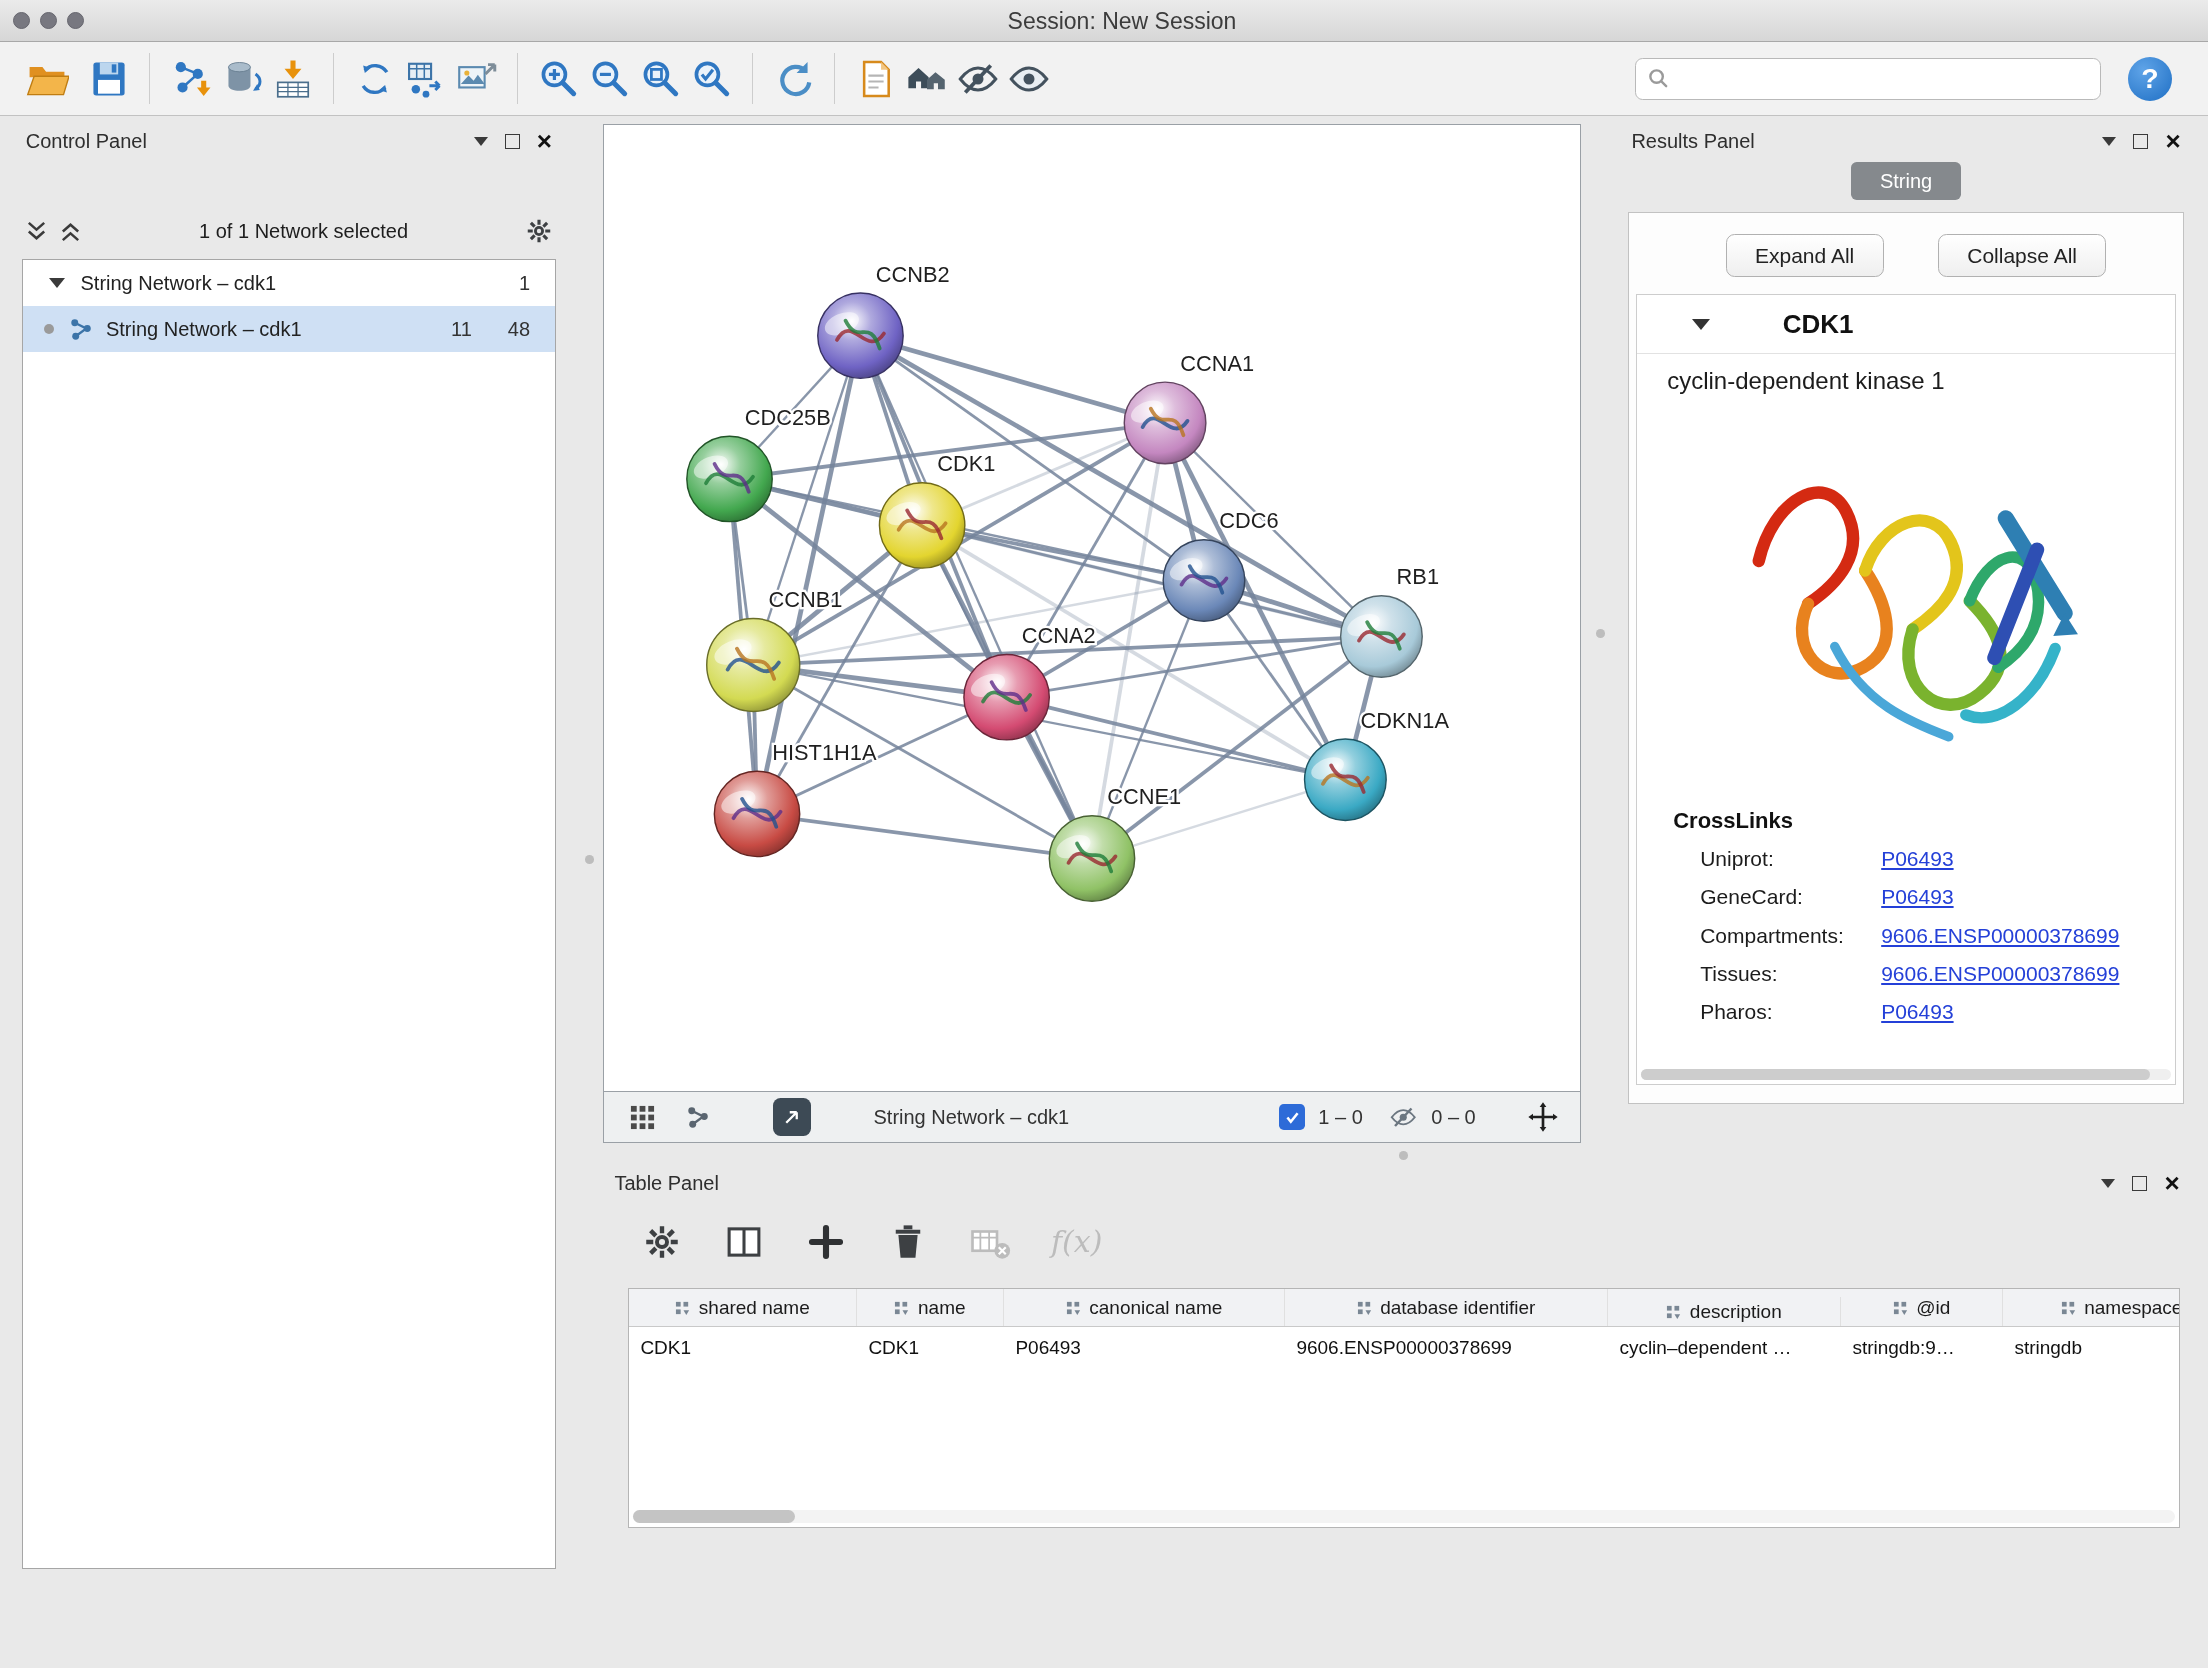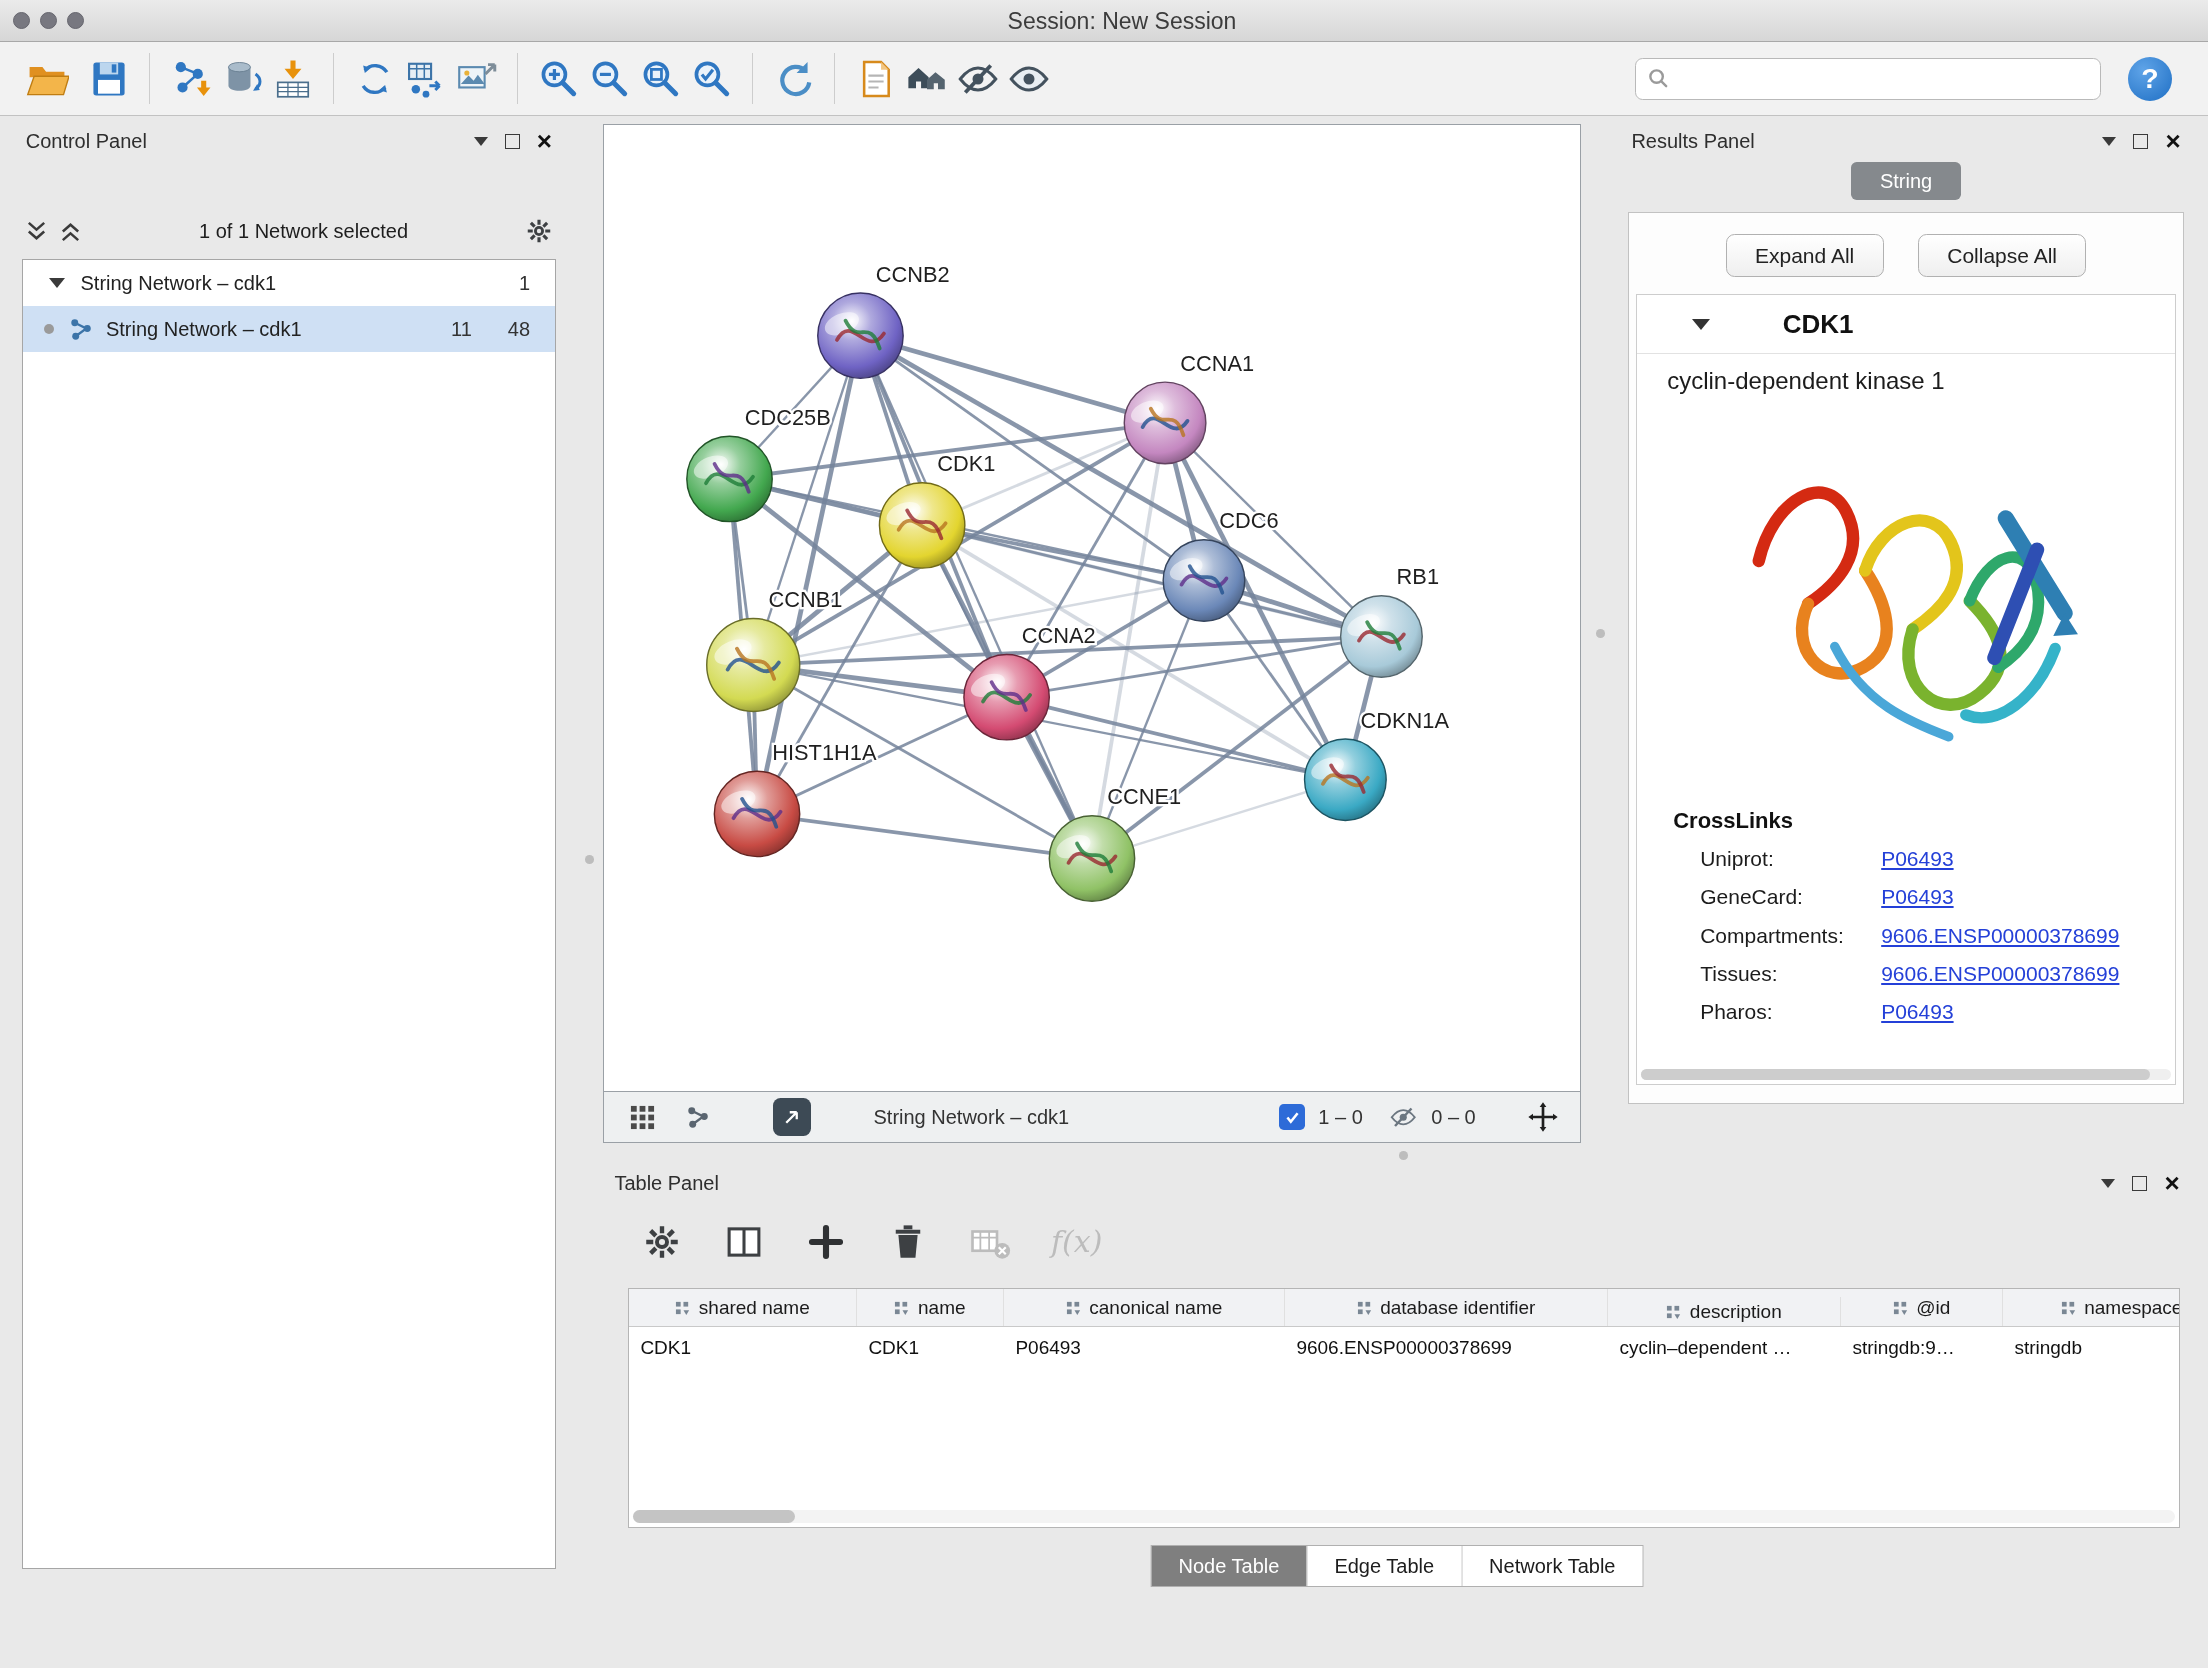--- a/index.html
+++ b/index.html
@@ -76,21 +76,21 @@
   .nt-check { width:26px; height:26px; border-radius:4.8px; background:#2d6bd8;
     display:flex; align-items:center; justify-content:center; }
   
   .results-panel { position:absolute; left:1620px; top:124px; width:572px; height:989px; }
   .rp-tabrow { position:absolute; left:0; right:0; top:38px; display:flex; justify-content:center; }
   .rp-tab { background:#85898d; color:#fff; font-size:20px; padding:7.6px 28.5px; border-radius:5.7px; }
   .rp-content { position:absolute; left:7.6px; right:7.6px; top:88px; bottom:9.5px;
     background:#fdfdfd; border:1px solid #c2c2c2; overflow:hidden; }
   .rp-buttons { display:flex; justify-content:center; gap:34px; padding:21px 0 17px 0; }
   .rp-btn { font-size:21px; padding:8.6px 28.5px; border:1px solid #b1b1b1; border-radius:8.6px;
-    background:linear-gradient(#ffffff,#efefef); color:#222; }
+    background:linear-gradient(#ffffff,#efefef); color:#222;margin-left:20px; }
   .rp-section { margin:0 7.6px; border:1px solid #cdcdcd; height:791px; position:relative;
     background:#fff; }
   .rp-sec-head { height:59px; display:flex; align-items:center; border-bottom:1px solid #e2e2e2; }
   .rp-sec-tri { width:0; height:0; border-left:9.5px solid transparent; border-right:9.5px solid transparent;
     border-top:11.4px solid #333; margin:0 44px 0 55px; }
   .rp-gene { font-size:26px; font-weight:bold; color:#111; margin-left:28.5px; }
   .rp-desc { font-size:24px; color:#1c1c1c; padding:13.3px 0 0 30px; }
   .protein-img { display:block; margin:13.3px auto 0 auto; }
   .rp-crosslinks-title { font-size:22px; font-weight:bold; margin:19px 0 13.3px 36px; color:#111; }
   .cl-rows { display:grid; grid-template-columns:181px auto; row-gap:14.3px; margin-left:63px; }
@@ -726,25 +726,20 @@
             <div class="tp-cell" style="width: 323px;">9606.ENSP00000378699</div>
             <div class="tp-cell" style="width: 233px;">cyclin–dependent …</div>
             <div class="tp-cell" style="width: 162px;">stringdb:9…</div>
             <div class="tp-cell" style="width: 238px;">stringdb</div>
           </div>
         </div>
       <div class="tp-hscroll">
           <div class="thumb"></div>
         </div>
     </div>
-    <div class="tp-tabs" id="tp-tabs">
-        <div class="tp-tab active">Node Table</div>
-        <div class="tp-tab">Edge Table</div>
-        <div class="tp-tab">Network Table</div>
-      </div>
   </div>
 
 
   <div class="splitter-dot" style="left:585px;top:855px"></div>
   <div class="splitter-dot" style="left:1596px;top:629px"></div>
   <div class="splitter-dot" style="left:1399px;top:1151px"></div>
 
 </div>
 
 

